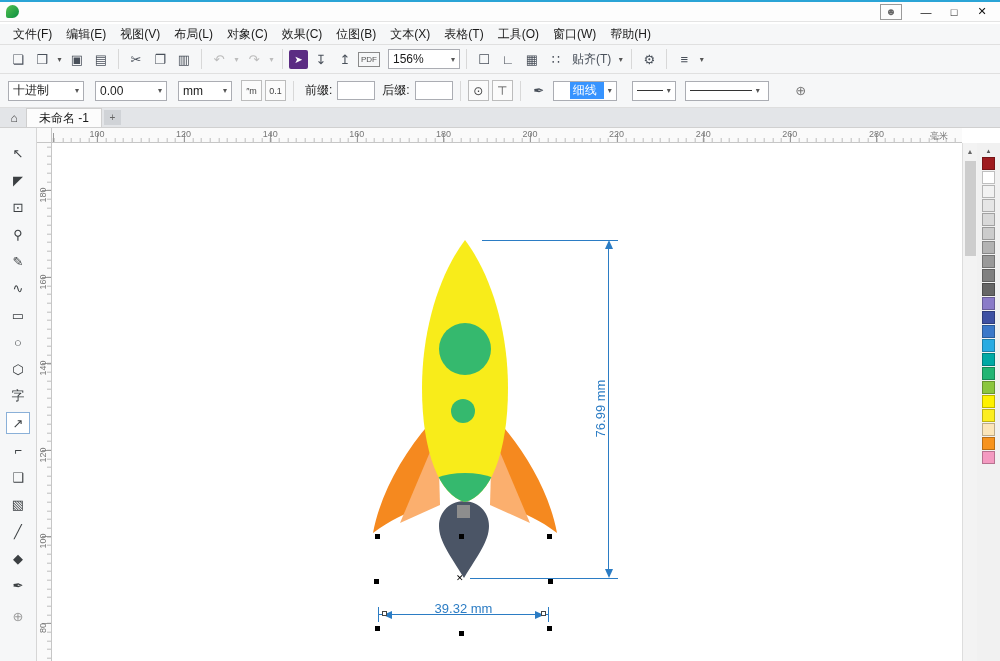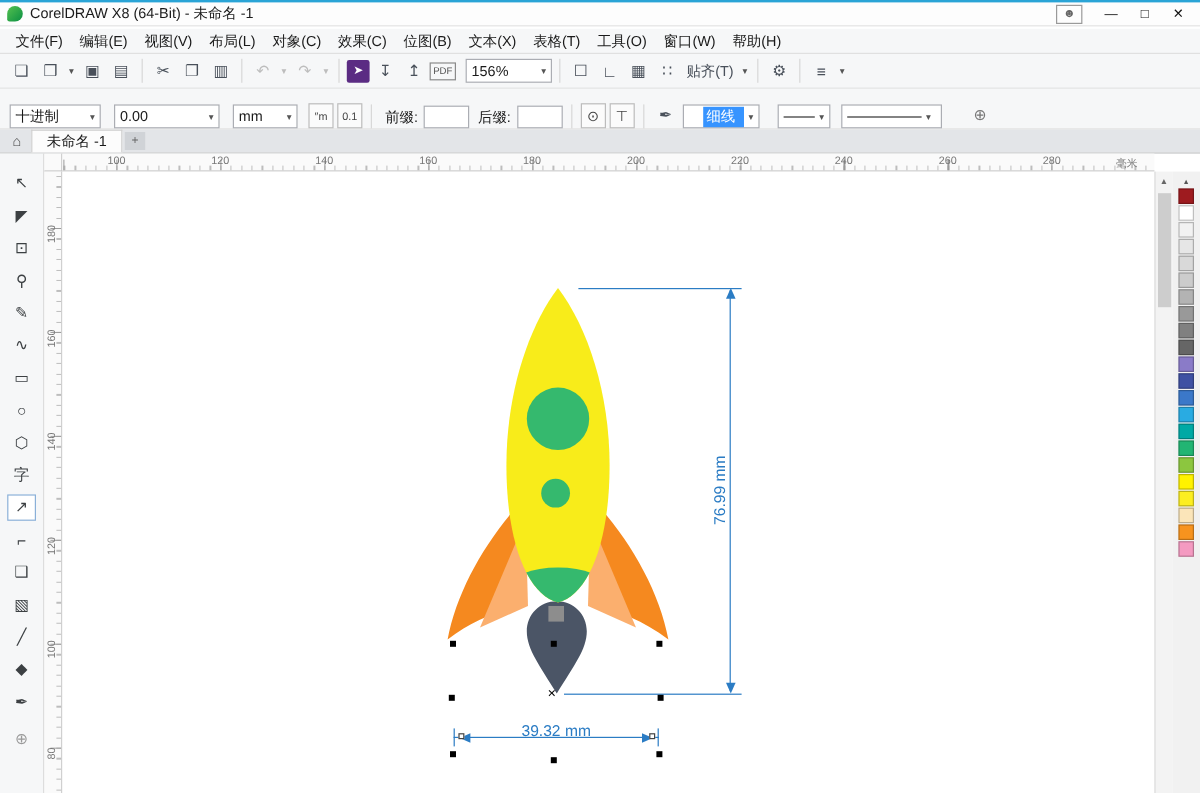--- a/index.html
+++ b/index.html
@@ -27,21 +27,21 @@
 
   
   .menubar { left:0; top:24px; width:1000px; height:21px; background:#f6f7f8;
     border-bottom:1px solid #e0e0e0; display:flex; align-items:flex-start; padding-left:6px; }
   .menu-item { padding:2px 7px; font-size:12px; color:#1a1a1a; }
 
   
   .stdbar { left:0; top:45px; width:1000px; height:29px; background:#f6f7f8;
     border-bottom:1px solid #e0e0e0; display:flex; align-items:center; gap:2px; padding-left:7px; }
   .propbar { left:0; top:74px; width:1000px; height:34px; background:#f6f7f8;
-    border-bottom:1px solid #dedede; display:flex; align-items:flex-end; gap:3px; padding-left:8px; }
+    border-bottom:1px solid #dedede; display:flex; align-items:center; gap:3px; padding-left:8px; }
   .tbtn { min-width:22px; height:22px; display:flex; align-items:center; justify-content:center;
     font-size:13px; color:#49505a; }
   .tcaret { width:9px; height:22px; display:flex; align-items:center; justify-content:center;
     font-size:8px; color:#555; }
   .sep { width:1px; height:20px; background:#d8d8d8; margin:0 4px; flex:0 0 auto; }
   .disabled { color:#bdbdbd !important; }
   .launch { width:19px; height:19px; background:#5b2c83; color:#fff; font-size:10px;
     border-radius:2px; display:flex; align-items:center; justify-content:center; }
   .pdf { font-size:8px; border:1px solid #8a8a8a; padding:1px 2px; color:#555; height:15px;
     display:flex; align-items:center; }
@@ -134,21 +134,20 @@
     display:flex; flex-direction:column; align-items:center; padding-top:3px; gap:1px; }
   .pal-btn { width:13px; height:10px; font-size:7px; color:#555; display:flex;
     align-items:center; justify-content:center; }
   .swatch { width:13px; height:13px; border:1px solid rgba(0,0,0,.25); flex:0 0 auto; }
 </style>
 </head>
 <body>
 
 <div class="abs titlebar">
   <span class="logo"></span>
-  <span class="title">CorelDRAW X8 (64-Bit) - 未命名 -1</span>
   <span class="win-btns">
     <span class="acct">☻</span>
     <span class="wbtn">—</span>
     <span class="wbtn">□</span>
     <span class="wbtn">✕</span>
   </span>
 </div>
 
 <div class="abs menubar">
     <span class="menu-item">文件(F)</span>
@@ -201,21 +200,21 @@
   <span class="sep"></span>
   <span class="tbtn">≡</span>
   <span class="tcaret">▾</span>
 </div>
 
 <div class="abs propbar">
   <span class="combo" style="width:76px;">
     <span class="cval">十进制</span>
     <span class="ccaret">▾</span>
   </span>
-  <span class="combo" style="width:88px; margin-left:8px;">
+  <span class="combo" style="width:72px; margin-left:8px;">
     <span class="cval">0.00</span>
     <span class="ccaret">▾</span>
   </span>
   <span class="combo" style="width:54px; margin-left:8px;">
     <span class="cval">mm</span>
     <span class="ccaret">▾</span>
   </span>
   <span class="sbtn" style="margin-left:6px;">″m</span>
   <span class="sbtn">0.1</span>
   <span class="sep"></span>

